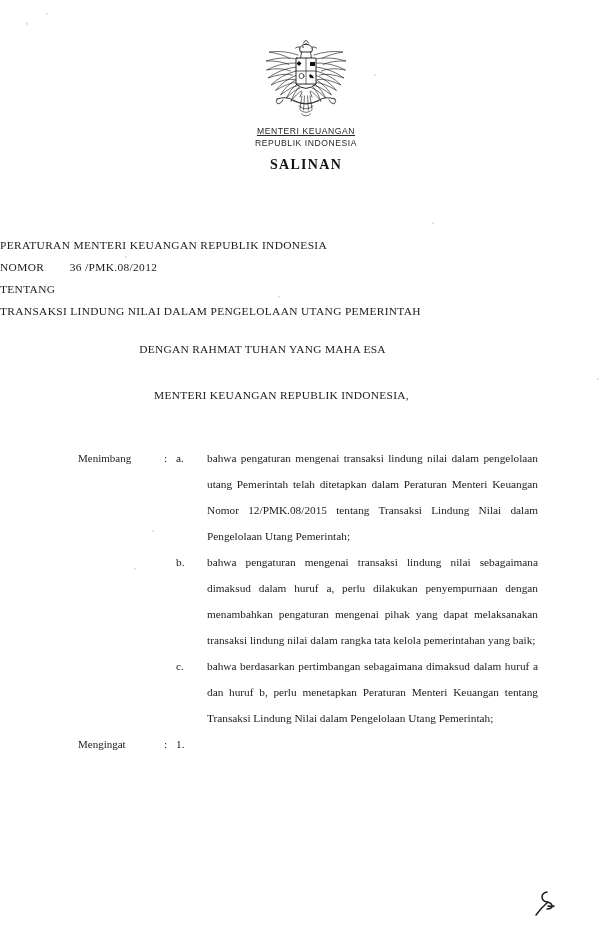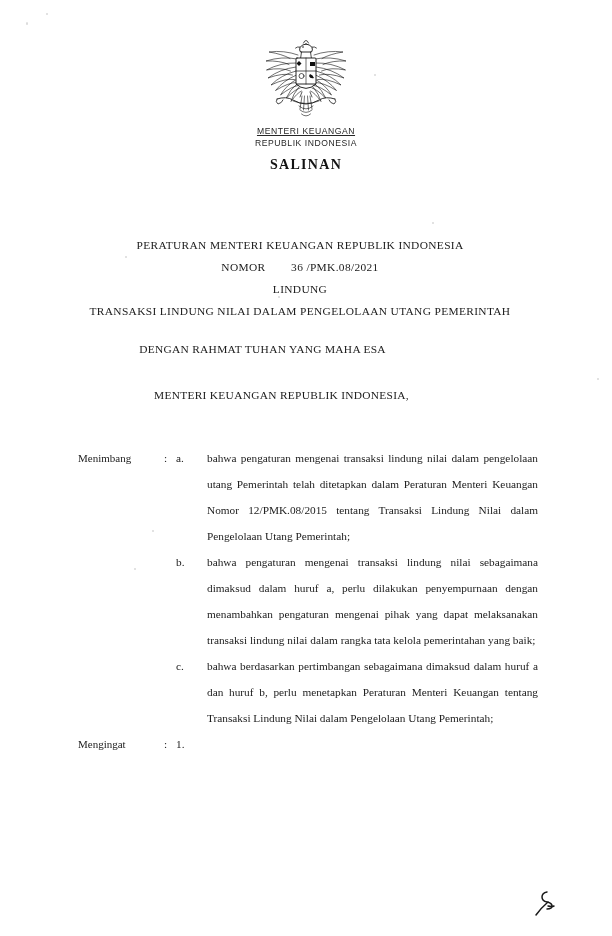--- a/index.html
+++ b/index.html
@@ -50,21 +50,20 @@
     color: #131313;
     margin-top: 8px;
   }
 
   
   .title-block {
     position: absolute;
     left: 0;
     top: 234px;
     width: 600px;
-    text-align: center;
   }
   .title-line {
     font-size: 11.4px;
     letter-spacing: 0.35px;
     line-height: 22px;
     color: #1b1b1b;
     white-space: pre;
   }
 
   
@@ -231,22 +230,22 @@
       </g>
     </svg>
 
     <div class="ministry-line first">MENTERI KEUANGAN</div>
     <div class="ministry-line">REPUBLIK INDONESIA</div>
     <div class="salinan">SALINAN</div>
   </div>
 
   <div class="title-block">
     <div class="title-line">PERATURAN MENTERI KEUANGAN REPUBLIK INDONESIA</div>
-    <div class="title-line">NOMOR        36 /PMK.08/2021</div>
-    <div class="title-line">LINDUNG</div>
+    <div class="title-line">NOMOR        36 /PMK.08/2012</div>
+    <div class="title-line">TENTANG</div>
     <div class="title-line">TRANSAKSI LINDUNG NILAI DALAM PENGELOLAAN UTANG PEMERINTAH</div>
   </div>
 
   <div class="invocation">
     <div class="line">DENGAN RAHMAT TUHAN YANG MAHA ESA</div>
     <div class="line second">MENTERI KEUANGAN REPUBLIK INDONESIA,</div>
   </div>
 
   <div class="body-block">
 

